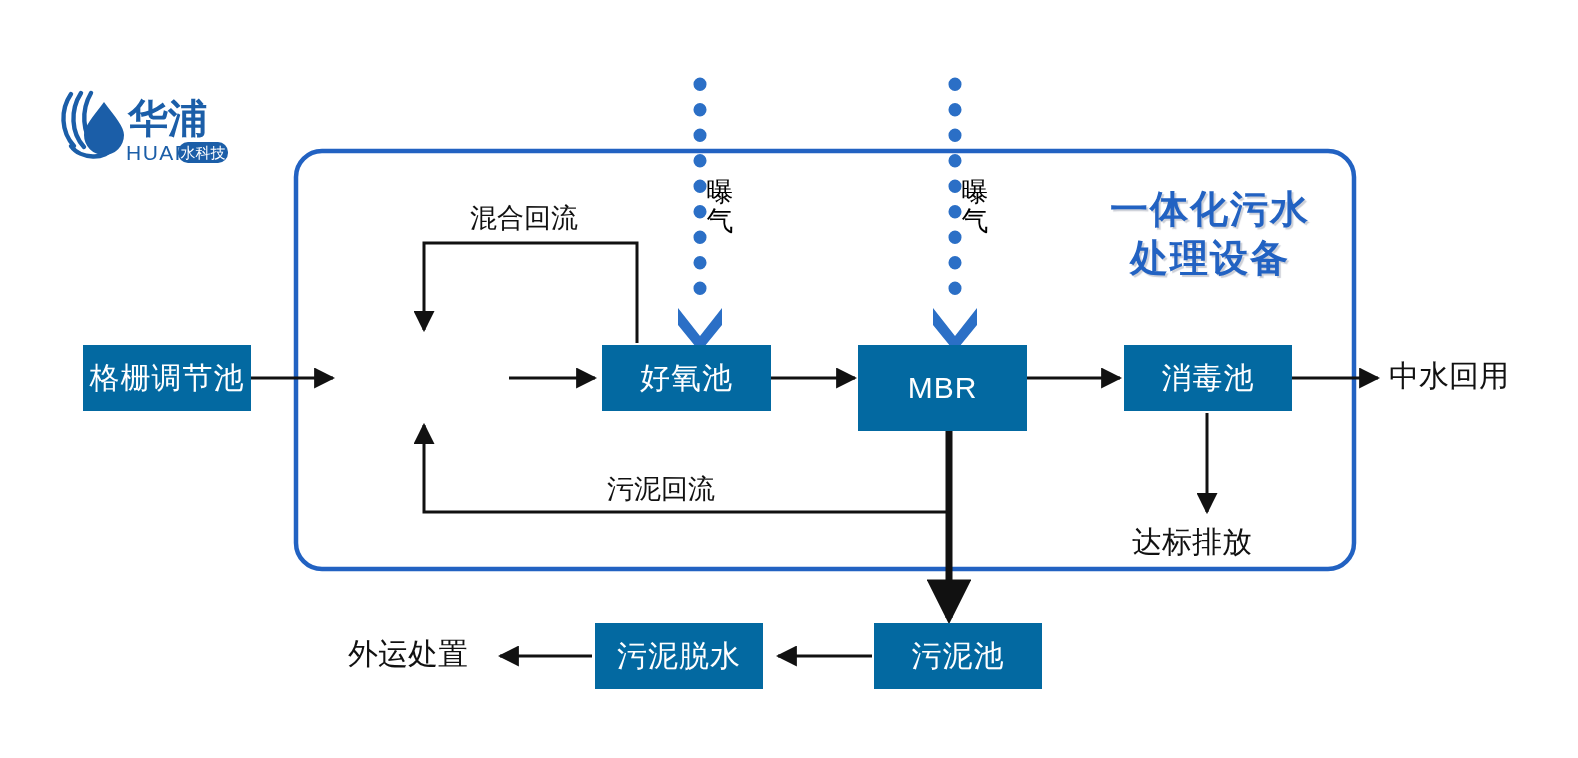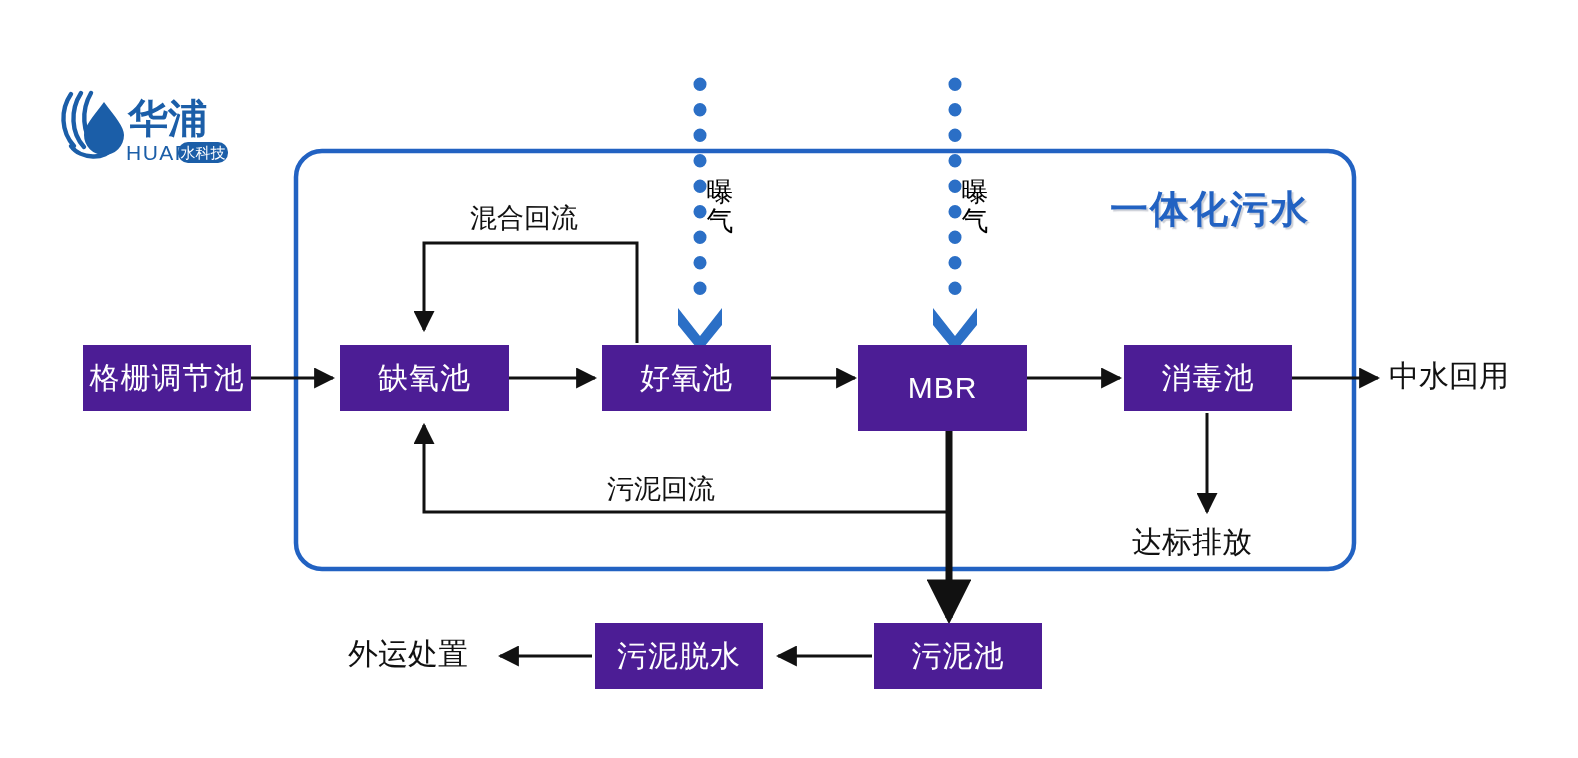--- a/index.html
+++ b/index.html
@@ -15,21 +15,21 @@
   
   #logo{position:absolute;left:58px;top:80px;width:170px;height:92px;}
   #logo svg{display:block;}
 
   
   #diagram{position:absolute;left:0;top:0;width:1578px;height:758px;}
 
   
   .pbox{
     position:absolute;
-    background:#4c1d95;
+    background:#0369a1;
     color:#ffffff;
     display:flex;align-items:center;justify-content:center;
     font-size:30px;
     letter-spacing:1px;
     box-sizing:border-box;
     white-space:nowrap;
   }
   .plabel{
     position:absolute;
     color:#111111;
@@ -125,29 +125,27 @@
     </g>
 
     <g>
       <line x1="955" y1="84" x2="955" y2="305" stroke="#2B6FC6" stroke-width="13" stroke-linecap="round" stroke-dasharray="0.5 25"></line>
       <path d="M933 308 L955 336 L977 308 L977 325 L955 352 L933 325 Z" fill="#2B6FC6"></path>
     </g>
   </svg>
 
   <div id="eq-title">
     <div>一体化污水</div>
+    <div>处理设备</div>
   </div>
 
   <div class="pbox" style="left:83px;top:345px;width:168px;height:66px;">
     <span>格栅调节池</span>
   </div>
 
-  <div class="pbox" style="left:340px;top:345px;width:169px;height:66px;">
-    <span>缺氧池</span>
-  </div>
 
   <div class="pbox" style="left:602px;top:345px;width:169px;height:66px;">
     <span>好氧池</span>
   </div>
 
   <div class="pbox" style="left:858px;top:345px;width:169px;height:86px;justify-content:center;">
     <span>MBR</span>
   </div>
 
   <div class="pbox" style="left:874px;top:623px;width:168px;height:66px;">

